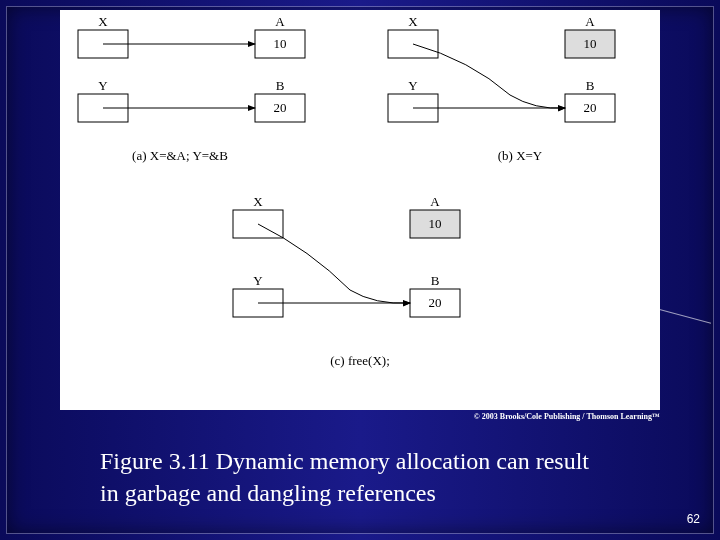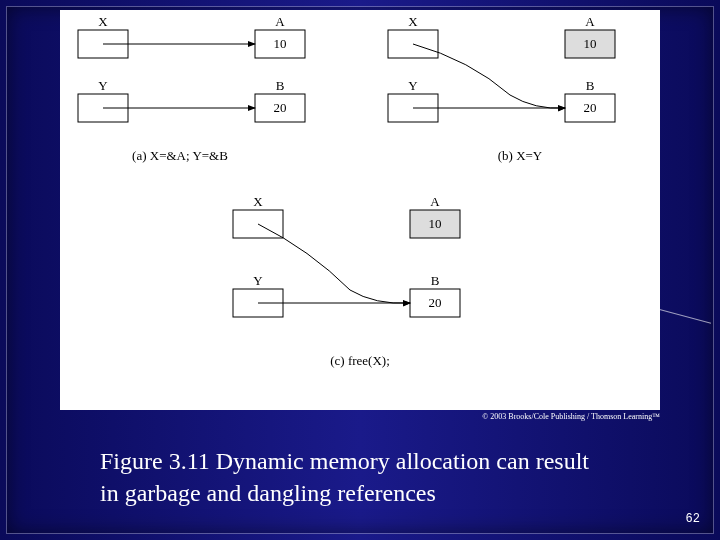--- a/index.html
+++ b/index.html
@@ -32,38 +32,39 @@
   .arrow { stroke: #000; stroke-width: 1; fill: none; }
   .copyright {
     position: absolute;
     left: 60px;
     top: 412px;
     width: 600px;
     text-align: right;
     color: #fff;
     font-size: 8px;
     font-family: 'Times New Roman', serif;
+    font-weight: bold;
   }
   .caption {
     position: absolute;
     left: 100px;
     top: 445px;
     width: 500px;
     color: #fff;
     font-size: 24px;
     line-height: 1.35;
     font-family: 'Times New Roman', serif;
   }
   .page-num {
     position: absolute;
     right: 20px;
     bottom: 14px;
     color: #fff;
     font-size: 12px;
-    font-family: Liberation Mono, monospace;
+    font-family: Liberation Sans, sans-serif;
     text-align: right;
   }
   .deco-line {
     position: absolute;
     right: 8px;
     top: 315px;
     width: 60px;
     height: 1px;
     background: rgba(255,255,255,0.6);
     transform: rotate(15deg);

